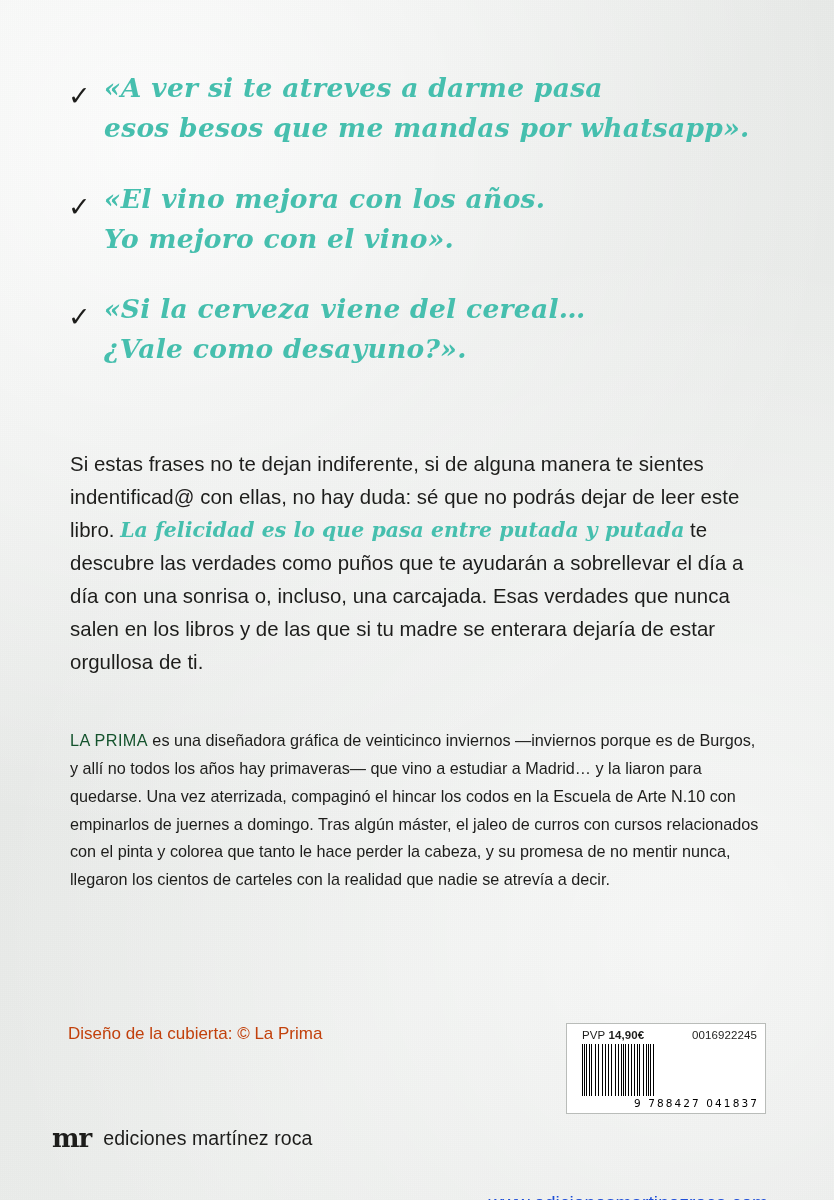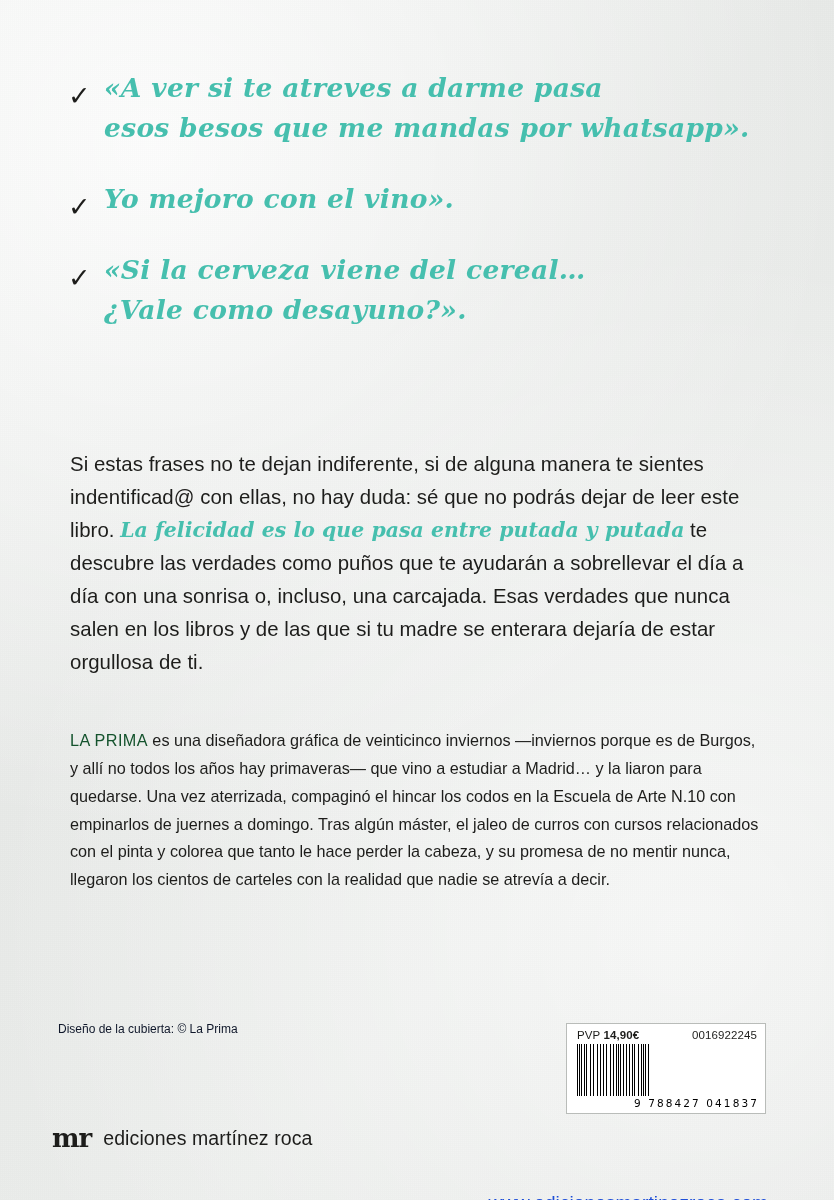--- a/index.html
+++ b/index.html
@@ -100,36 +100,36 @@
   }
   .bio-name {
     color: #14532d;
     font-weight: 400;
     letter-spacing: .4px;
   }
 
   
   .credits {
     position: absolute;
-    left: 58px;
+    left: 68px;
     top: 1020px;
-    color: #0f172a;
-    font-size: 12px;
+    color: #c2410c;
+    font-size: 17px;
     line-height: 1.64;
   }
 
   
   .barcode-box {
     position: absolute;
     right: 68px;
     top: 1023px;
     width: 200px;
     background: #ffffff;
     border: 1px solid #b9bcb9;
-    padding: 4px 6px 3px 8px;
+    padding: 4px 6px 3px 13px;
     box-sizing: border-box;
   }
   .barcode-top {
     display: flex;
     justify-content: space-between;
     font-size: 11.5px;
     color: #1d1d1b;
     padding: 1px 2px 3px 2px;
     letter-spacing: .1px;
   }
@@ -200,20 +200,21 @@
       <div class="check">✓</div>
       <div class="quote-text">
         <span class="l1">«A ver si te atreves a darme pasa</span>
         <span class="l2">esos besos que me mandas por whatsapp».</span>
       </div>
     </div>
 
     <div class="quote-row">
       <div class="check">✓</div>
       <div class="quote-text">
+        <span class="l1">«El vino mejora con los años.</span>
         <span class="l2">Yo mejoro con el vino».</span>
       </div>
     </div>
 
     <div class="quote-row">
       <div class="check">✓</div>
       <div class="quote-text">
         <span class="l1">«Si la cerveza viene del cereal…</span>
         <span class="l2">¿Vale como desayuno?».</span>
       </div>

